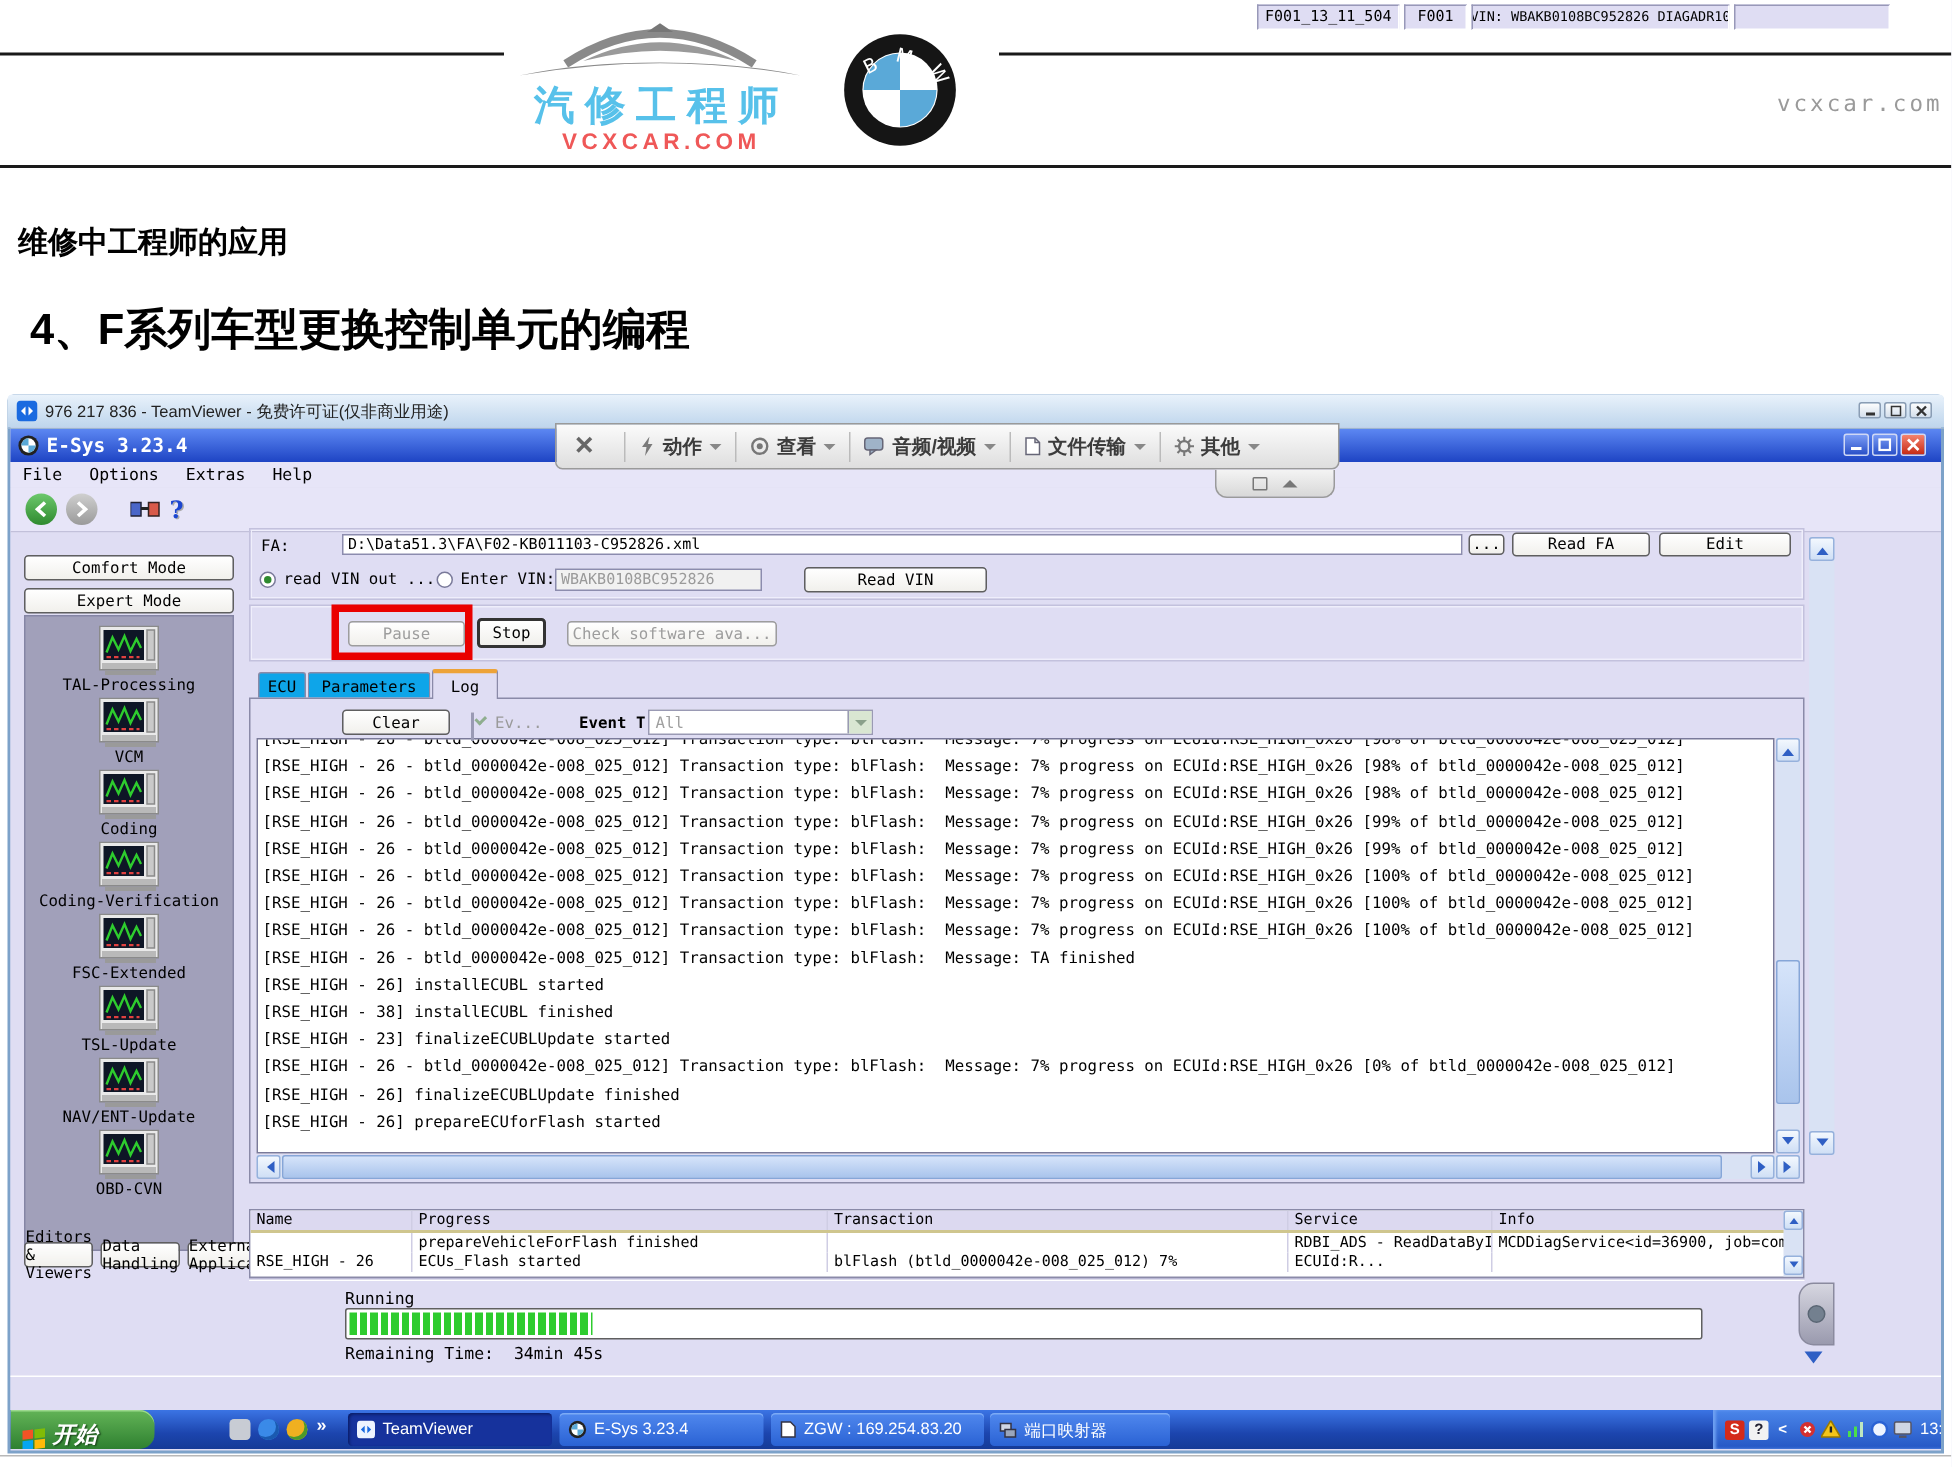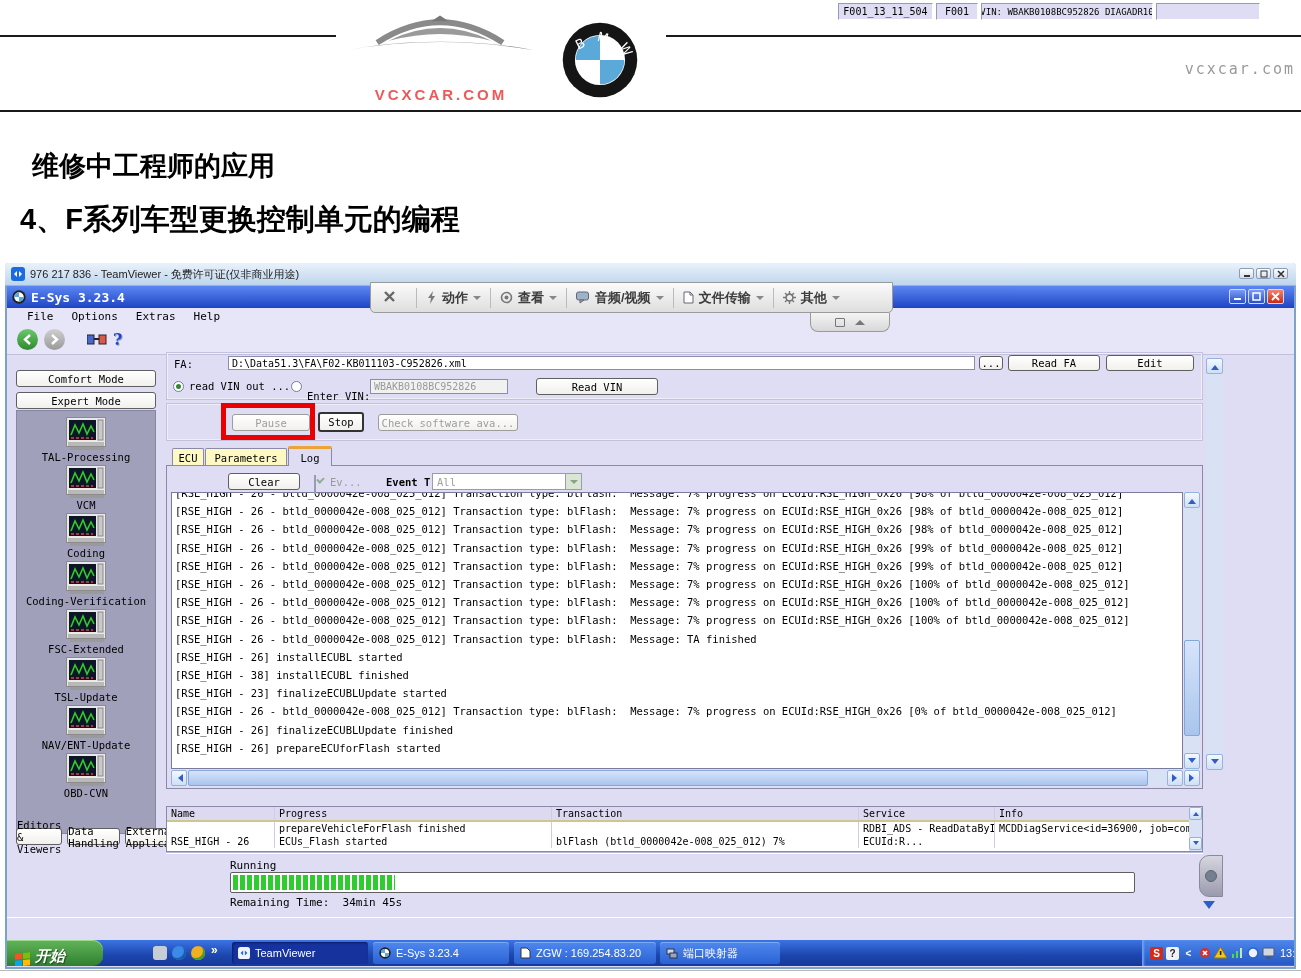--- a/index.html
+++ b/index.html
@@ -6,39 +6,39 @@
   html,body{background:#fff}
   .page{position:relative;width:1301px;height:978px;background:#fff;overflow:hidden;
         font-family:"Liberation Sans","DejaVu Sans",sans-serif;color:#000}
   .abs{position:absolute}
   
   .hline{position:absolute;left:0;width:1301px;height:2px;background:#1a1a1a}
   .logo-wrap{position:absolute;background:#fff}
   .logo-title{font-weight:bold;font-size:27px;letter-spacing:7px;color:#57c1ea;text-align:center;width:210px}
   .logo-site{font-weight:bold;font-size:15px;letter-spacing:3px;color:#ef5858;text-align:center;width:210px}
   .watermark{position:absolute;right:6px;top:60px;color:#9a9a9a;font:15px "DejaVu Sans Mono",monospace;letter-spacing:2px}
-  .h1{position:absolute;left:32px;top:148px;font-size:27px;font-weight:bold}
+  .h1{position:absolute;left:12px;top:148px;font-size:20px;font-weight:bold}
   .h2{position:absolute;left:20px;top:200px;font-size:29px;font-weight:bold}
   
   .tvwin{position:absolute;left:5px;top:263px;width:1291px;height:706px;border:2px solid #7da2c9;
          border-radius:4px 4px 0 0;background:#dfddf3}
   .tvtitle{position:absolute;left:5px;top:263px;width:1291px;height:23px;
            background:linear-gradient(#e9f2fb,#bed5ec);border-bottom:1px solid #9ab4d0;
            display:flex;align-items:center;padding-left:6px;font-size:11px;color:#222;border-radius:3px 3px 0 0}
   .capbtn{width:15px;height:11px;background:linear-gradient(#fdfdfd,#d4dfec);border:1px solid #8a9db4;
           border-radius:2px;display:inline-flex;align-items:center;justify-content:center;margin-left:2px}
   
   .esystitle{position:absolute;left:7px;top:286px;width:1287px;height:22px;
              background:linear-gradient(#5c87f2,#1e44c4);display:flex;align-items:center;
              padding-left:5px;color:#fff;font:bold 13px "DejaVu Sans Mono",monospace}
   .wbtn{width:17px;height:15px;border:1px solid #cfd8f5;border-radius:2px;margin-left:2px;
         display:inline-flex;align-items:center;justify-content:center;background:linear-gradient(#7a9cf5,#2a50c8)}
   .wbtn.close{background:linear-gradient(#f4836f,#c62a14)}
   .menubar{position:absolute;left:7px;top:308px;width:1287px;height:17px;background:#e7e5f8;
-           display:flex;gap:18px;align-items:center;padding-left:20px;font:11px "DejaVu Sans Mono",monospace}
+           display:flex;gap:18px;align-items:center;padding-left:8px;font:11px "DejaVu Sans Mono",monospace}
   .toolbar{position:absolute;left:7px;top:325px;width:1287px;height:30px;background:#e7e5f8;
            border-bottom:1px solid #c2c0da;display:flex;align-items:center;gap:6px;padding-left:10px}
   .navcirc{width:21px;height:21px;border-radius:50%;display:flex;align-items:center;justify-content:center;
            color:#fff;font-weight:bold;font-size:13px}
   .client{position:absolute;left:7px;top:355px;width:1287px;height:562px;background:#dfddf3}
   
   .tvbar{position:absolute;left:370px;top:282px;width:523px;height:31px;z-index:40;
          background:linear-gradient(#fbfbfb,#dedede);border:1px solid #9a9a9a;border-radius:0 0 5px 5px;
          display:flex;align-items:center;font:bold 13px "Liberation Sans",sans-serif;color:#3c3c3c}
   .tvbar .sep{width:1px;height:20px;background:#bbb;margin:0 9px}
@@ -54,21 +54,21 @@
        font:10.5px "DejaVu Sans Mono",monospace;display:flex;align-items:center;justify-content:center;color:#000}
   .btn.dis{color:#9d9d9d;border-color:#9d9d9d}
   .field{background:#fff;border:1px solid #8c8cae;font:10px "DejaVu Sans Mono",monospace;padding:0 3px;color:#000}
   .panelbox{border:1px solid #c3c1dd;box-shadow:inset 0 0 0 1px #efeefb}
   
   .tools{position:absolute;left:16px;top:410px;width:140px;height:424px;background:#a1a0ba;
          border:1px solid #8585a5;display:flex;flex-direction:column;align-items:center;padding-top:6px}
   .tool{display:flex;flex-direction:column;align-items:center;height:48px}
   .tool .lbl{font:10.5px "DejaVu Sans Mono",monospace;color:#000;white-space:nowrap}
   
-  .tab{position:absolute;height:18px;top:448px;background:#fef9c3;border:1px solid #8a8aa8;border-bottom:none;
+  .tab{position:absolute;height:18px;top:448px;background:#0ea5e9;border:1px solid #8a8aa8;border-bottom:none;
        font:10.5px "DejaVu Sans Mono",monospace;display:flex;align-items:center;justify-content:center;border-radius:2px 2px 0 0}
   .tab.active{top:446px;height:20px;background:#dfddf3;border-top:3px solid #eda338;z-index:5}
   
   .logpanel{position:absolute;left:166px;top:465px;width:1037px;height:324px;border:1px solid #8a8aa8;background:#dfddf3}
   .logview{position:absolute;left:171px;top:492px;width:1012px;height:277px;background:#fff;border:1px solid #7a7a9a;overflow:hidden}
   .log-line{white-space:pre;font:10.5px/18.2px "DejaVu Sans Mono",monospace;color:#000}
   
   .sb-track{background:#d9e2f4}
   .sb-btn{background:linear-gradient(#f3f8fe,#cfdff5);border:1px solid #96b1dc;border-radius:2px;
           display:flex;align-items:center;justify-content:center}
@@ -122,20 +122,21 @@
   
   <div class="hline" style="top:35px"></div>
   <div class="hline" style="top:110px"></div>
   <div class="logo-wrap" style="left:336px;top:2px;width:330px;height:106px">
     <svg class="abs" style="left:0;top:0" width="208" height="58" viewBox="0 0 210 60">
       <path d="M40 42 Q105 0 170 42" stroke="#8a8a8a" stroke-width="6" fill="none"></path>
       <path d="M52 40 Q105 14 158 40 Q130 33 105 33 Q80 33 52 40Z" fill="#9a9a9a"></path>
       <path d="M8 50 Q105 33 202 50 Q160 41 105 41 Q50 41 8 50Z" fill="#8a8a8a"></path>
       <path d="M96 20 L105 14 L114 20 Z" fill="#777"></path>
     </svg>
+    <div class="logo-title abs" style="left:0;top:50px">汽修工程师</div>
     <div class="logo-site abs" style="left:0;top:84px">VCXCAR.COM</div>
     <svg class="abs" style="left:226px;top:20px" width="76" height="76" viewBox="0 0 100 100">
       <circle cx="50" cy="50" r="49" fill="#151515"></circle>
       <circle cx="50" cy="50" r="33" fill="#fff"></circle>
       <path d="M50,50 L18,50 A32,32 0 0 1 50,18 Z" fill="#5aa9d8"></path>
       <path d="M50,50 L82,50 A32,32 0 0 1 50,82 Z" fill="#5aa9d8"></path>
       <defs>
           <path id="bmwarc" d="M 13,56 A 38,38 0 0 1 87,56"></path>
         </defs>
       <text font-size="17" fill="#fff" letter-spacing="14" font-family="DejaVu Sans, sans-serif">
@@ -412,21 +413,21 @@
   <div class="abs panelbox" style="left:166px;top:352px;width:1037px;height:48px"></div>
   <span class="abs mono11" style="left:174px;top:358px;font-size:10.5px">FA:</span>
   <input class="field abs" style="left: 228px; top: 356px; width: 747px; height: 14px;" readonly="" value="D:\Data51.3\FA\F02-KB011103-C952826.xml">
   <div class="btn abs" style="left:979px;top:356px;width:24px;height:14px">...</div>
   <div class="btn abs" style="left:1008px;top:355px;width:92px;height:16px">Read FA</div>
   <div class="btn abs" style="left:1106px;top:355px;width:88px;height:16px">Edit</div>
 
   <span class="radio on abs" style="left:173px;top:381px"></span>
   <span class="abs" style="left:189px;top:380px;font:10.5px 'DejaVu Sans Mono',monospace;white-space:pre">read VIN out ...</span>
   <span class="radio abs" style="left:291px;top:381px"></span>
-  <span class="abs" style="left:307px;top:390px;font:10.5px 'DejaVu Sans Mono',monospace">Enter VIN:</span>
+  <span class="abs" style="left:307px;top:380px;font:10.5px 'DejaVu Sans Mono',monospace">Enter VIN:</span>
   <input class="field abs" style="left: 370px; top: 379px; width: 138px; height: 15px; background: rgb(241, 241, 241); color: rgb(154, 154, 154);" readonly="" value="WBAKB0108BC952826">
   <div class="btn abs" style="left:536px;top:378px;width:122px;height:17px">Read VIN</div>
 
   
   <div class="abs panelbox" style="left:166px;top:403px;width:1037px;height:38px"></div>
   <div class="btn dis abs" style="left:232px;top:414px;width:78px;height:17px">Pause</div>
   <div class="btn abs" style="left:318px;top:412px;width:46px;height:20px;border-width:2px;border-color:#333">Stop</div>
   <div class="btn dis abs" style="left:378px;top:414px;width:140px;height:17px">Check software ava...</div>
   <div class="red-annot"></div>
 

